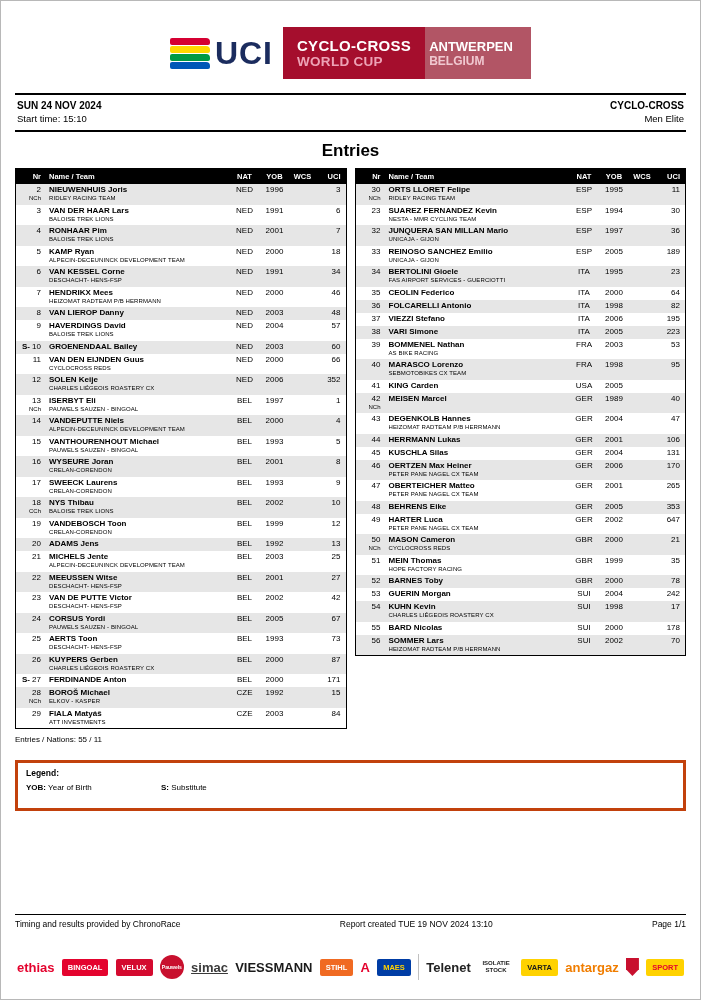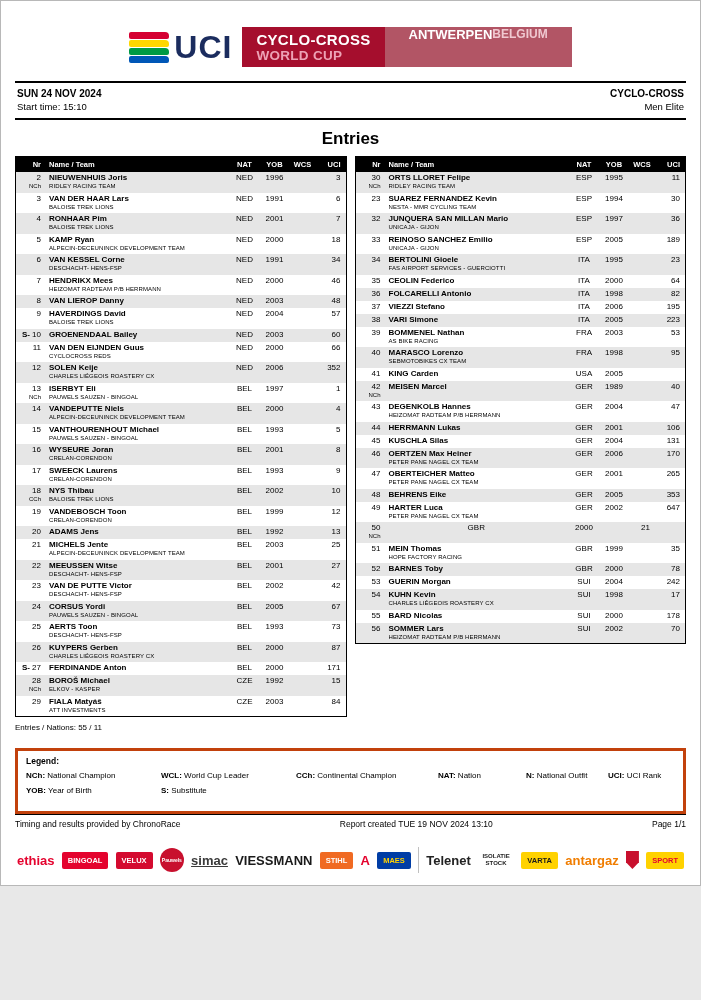--- a/index.html
+++ b/index.html
@@ -1,29 +1,29 @@
 <!DOCTYPE html>
 <html><head>
 <meta charset="utf-8">
 <style>
   * { margin:0; padding:0; box-sizing:border-box; }
   body { background:#e8e8e8; font-family:"Liberation Sans", sans-serif; color:#000; }
-  .page { width:701px; height:886px; background:#fff; border:1px solid #b8b8b8;
+  .page { width:701px; height:1000px; background:#fff; border:1px solid #b8b8b8;
           padding:26px 14px 10px; display:flex; flex-direction:column; position:relative; }
 
   
   .banner { display:flex; justify-content:center; align-items:stretch; height:52px; margin-bottom:14px; }
   .uci-logo { display:flex; align-items:center; margin-right:10px; }
   .stripes { width:40px; height:40px; display:flex; flex-direction:column; justify-content:center; gap:1px; }
   .stripe { height:7px; border-radius:2px 4px 2px 2px; }
   .uci-word { font-size:32px; font-weight:bold; color:#1B2C5E; letter-spacing:1px; margin-left:5px; }
   .series-box { display:flex; flex-direction:column; justify-content:center; padding:0 14px; min-width:134px; }
   .series-l1 { color:#fff; font-weight:bold; font-size:15px; letter-spacing:.3px; }
   .series-l2 { color:#EDA2B5; font-weight:bold; font-size:13.5px; letter-spacing:.3px; }
-  .venue-box { display:flex; flex-direction:row; justify-content:center; padding:0 24px; min-width:106px; }
+  .venue-box { display:flex; flex-direction:column; justify-content:center; padding:0 4px; min-width:106px; }
   .venue-l1 { color:#fff; font-weight:bold; font-size:13px; }
   .venue-l2 { color:#F0C8D0; font-size:12px; font-weight:bold; }
 
   
   .infobar { border-top:2px solid #000000; border-bottom:2px solid #000; padding:4px 2px 5px; }
   .infoline { display:flex; justify-content:space-between; line-height:13px; }
   .b10 { font-size:10px; font-weight:bold; }
   .r95 { font-size:9.5px; }
 
   
@@ -751,20 +751,24 @@
             <div class="c ctr">GER</div>
             <div class="c ctr">2002</div>
             <div class="c ctr"></div>
             <div class="c uci">647</div>
           </div>
           <div class="trow shade">
             <div class="c nrc">
               <div>50</div>
               <div class="sub">NCh</div>
             </div>
+            <div class="c nmc">
+              <div class="nm">MASON Cameron</div>
+              <div class="tm">CYCLOCROSS REDS</div>
+            </div>
             <div class="c ctr">GBR</div>
             <div class="c ctr">2000</div>
             <div class="c ctr"></div>
             <div class="c uci">21</div>
           </div>
           <div class="trow white">
             <div class="c nrc">
               <div>51</div>
             </div>
             <div class="c nmc">
@@ -839,28 +843,20 @@
             <div class="c uci">70</div>
           </div>
         </div>
     </div>
   </div>
 
   <div class="summary">Entries / Nations: 55 / 11</div>
 
   <div class="legend">
     <div class="legend-title">Legend:</div>
-    <div class="lgrow">
-        <div class="lgitem"><b>NCh:</b> National Champion</div>
-        <div class="lgitem"><b>WCL:</b> World Cup Leader</div>
-        <div class="lgitem"><b>CCh:</b> Continental Champion</div>
-        <div class="lgitem"><b>NAT:</b> Nation</div>
-        <div class="lgitem"><b>N:</b> National Outfit</div>
-        <div class="lgitem"><b>UCI:</b> UCI Rank</div>
-      </div>
     <div class="lgrow">
         <div class="lgitem"><b>YOB:</b> Year of Birth</div>
         <div class="lgitem"><b>S:</b> Substitute</div>
       </div>
   </div>
 
   <div class="footer">
     <span>Timing and results provided by ChronoRace</span>
     <span>Report created TUE 19 NOV 2024 13:10</span>
     <span>Page 1/1</span>

